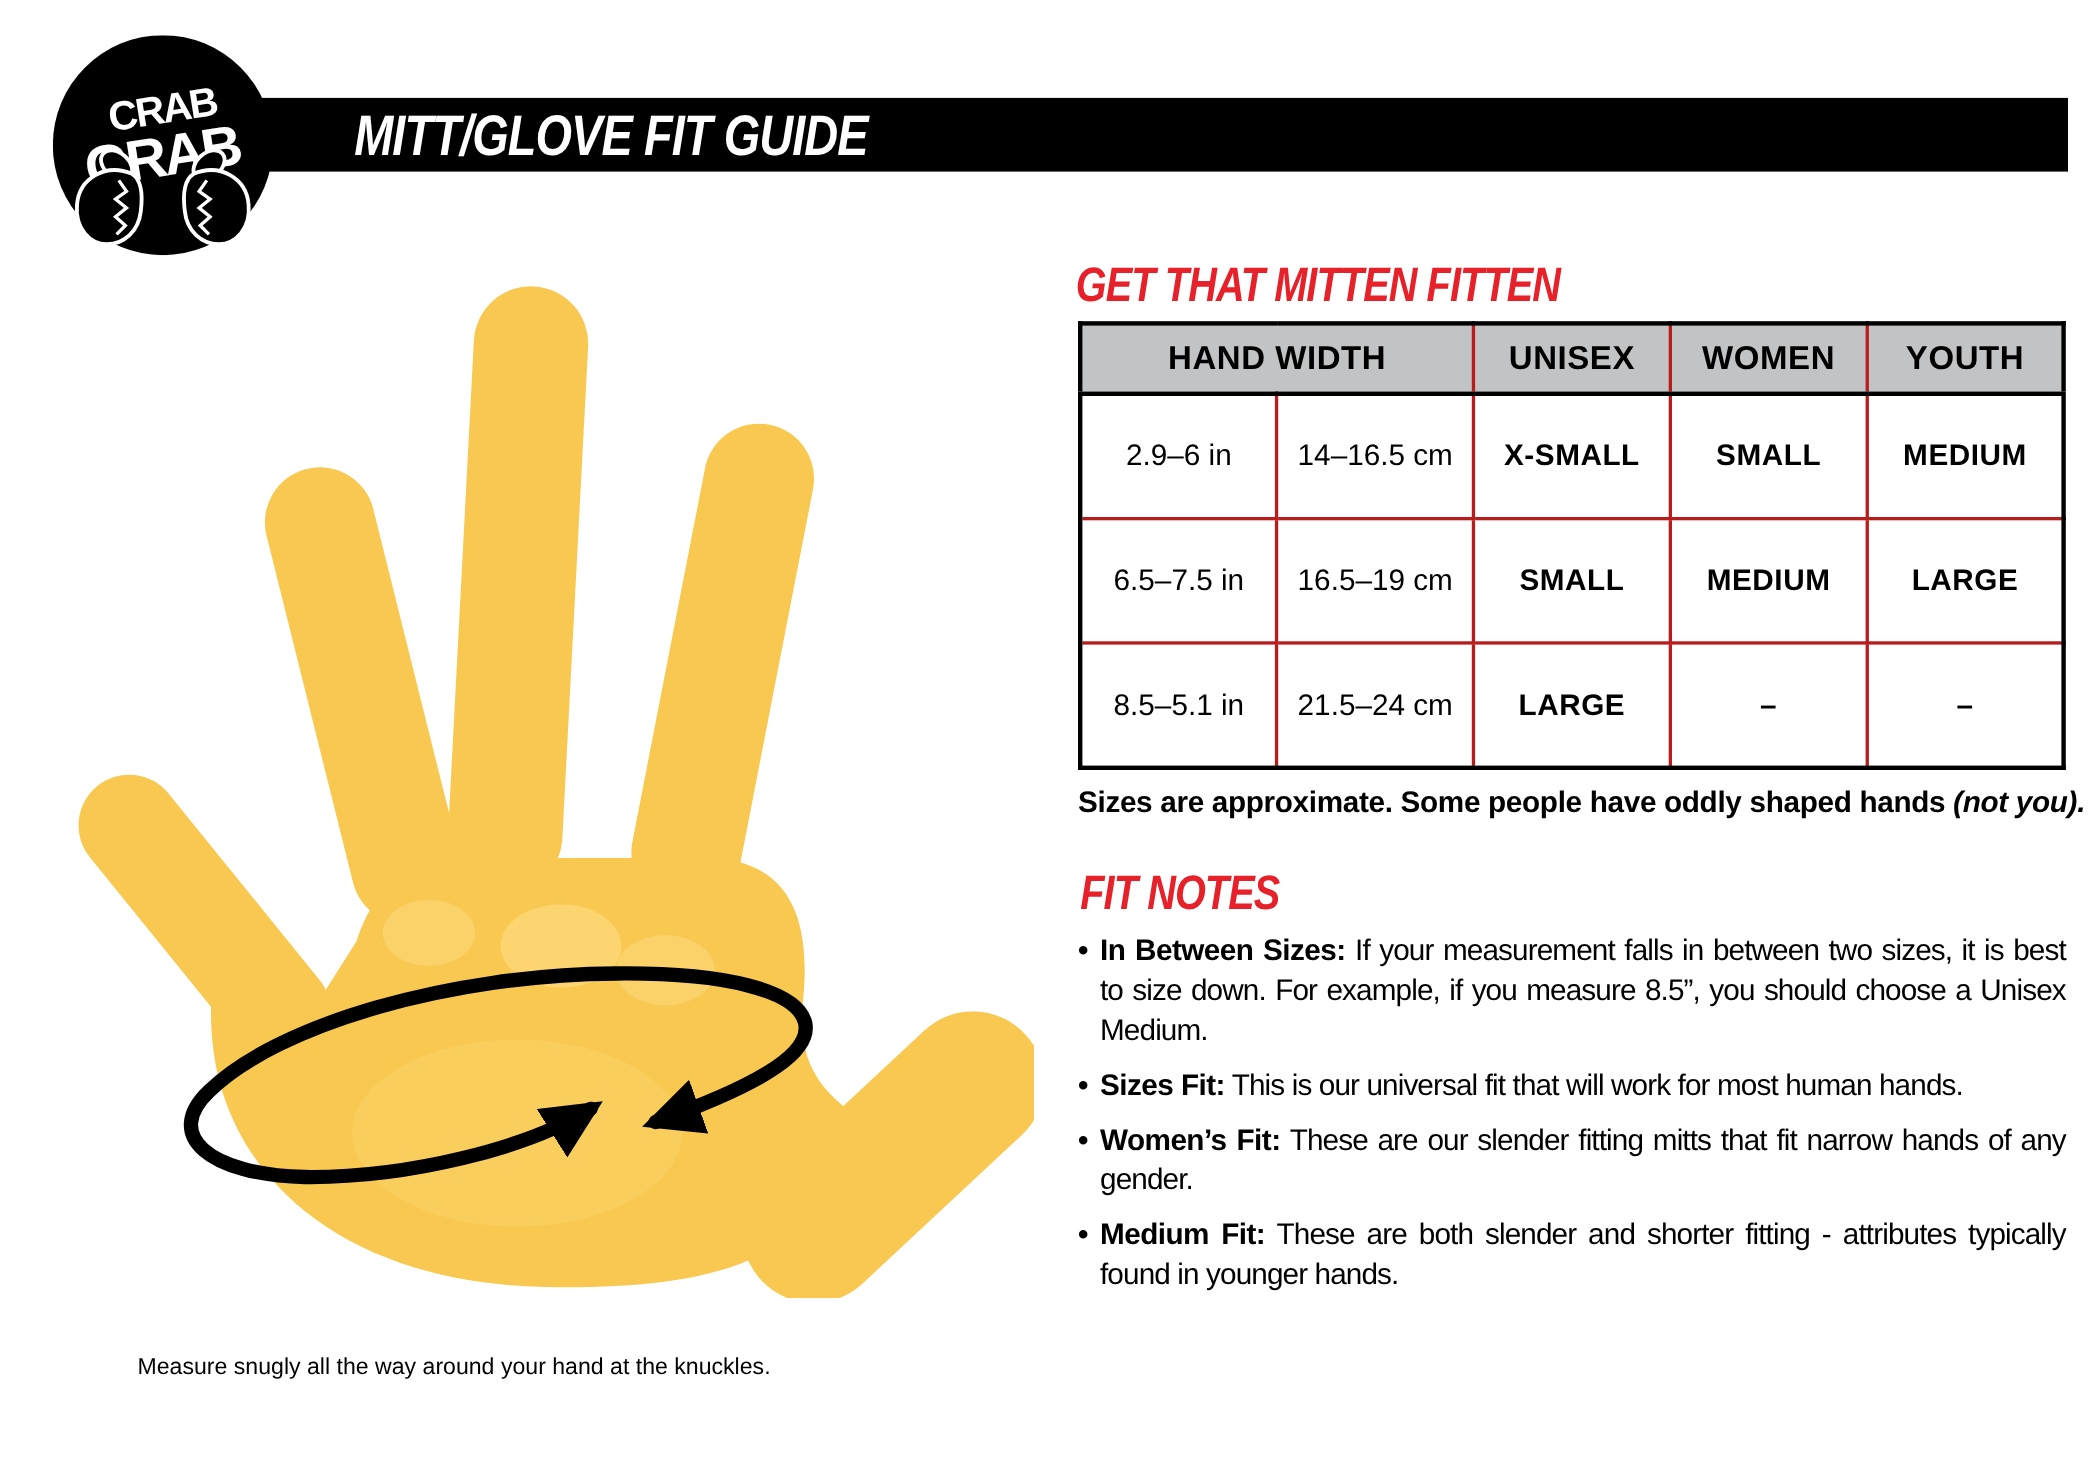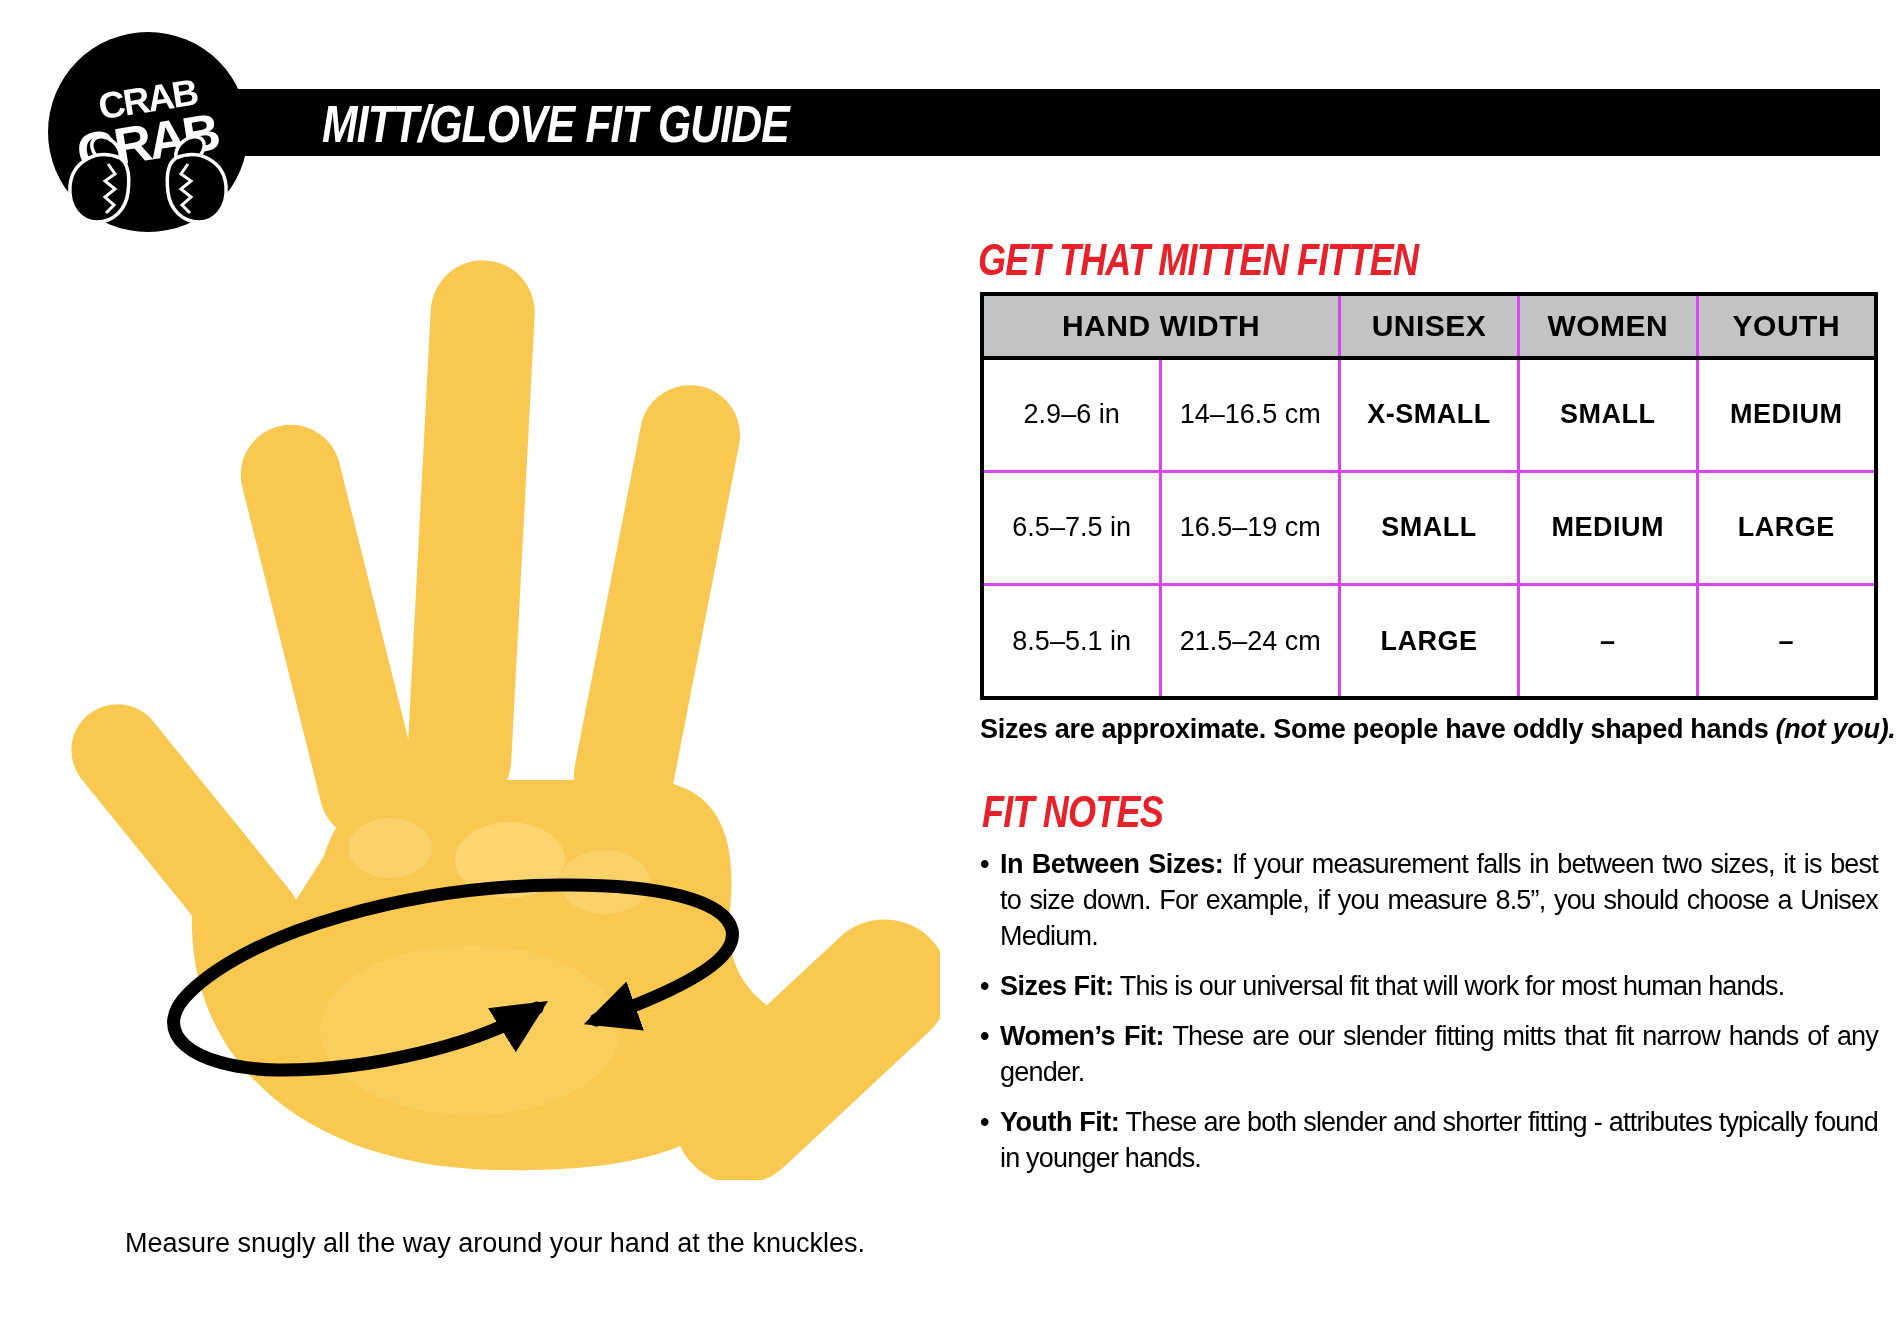--- a/index.html
+++ b/index.html
@@ -23,21 +23,21 @@
   }
   #mitten-heading{left:978px; top:238px;}
   #fitnotes-heading{left:982px; top:790px;}
 
   .size-table{
     position:absolute; left:980px; top:292px; width:898px; height:408px;
     border-collapse:collapse; table-layout:fixed;
   }
   .size-table col{width:20%;}
   .size-table th,.size-table td{
-    border:3px solid #d946ef; text-align:center; vertical-align:middle; padding:0;
+    border:3px solid #b91c1c; text-align:center; vertical-align:middle; padding:0;
   }
   .size-table{border:4px solid #000;}
   .size-table thead th{
     background:#C2C3C5; font-size:30px; font-weight:bold; letter-spacing:0.5px;
     height:60px; border-bottom:4px solid #000;
   }
   .size-table tbody tr{height:58px;}
   td.range{font-size:27px; font-weight:normal;}
   td.size{font-size:27px; font-weight:bold; letter-spacing:0.5px;}
 
@@ -52,21 +52,21 @@
     position:relative; margin:0 0 14px 0; padding-left:20px;
     font-size:27px; line-height:36px; letter-spacing:-0.8px; text-align:justify;
   }
   .fitnote .dot{position:absolute; left:0; top:0; font-weight:bold;}
   .fitnote b{letter-spacing:-0.5px;}
 
   
   .hand-wrap{position:absolute; left:40px; top:220px; width:900px; height:960px;}
   .caption{
     position:absolute; left:125px; top:1226px; margin:0;
-    font-size:27px; line-height:34px; white-space:nowrap;
+    font-size:21px; line-height:34px; white-space:nowrap;
   }
 </style>
 </head>
 <body>
 
 <div id="page">
 
   <div class="banner"></div>
   <div class="banner-title">MITT/GLOVE FIT GUIDE</div>
 
@@ -171,18 +171,18 @@
   </table>
 
   <p class="table-note"><span>Sizes are approximate. Some people have oddly shaped hands</span> <i>(not you).</i></p>
 
   <div id="fitnotes-heading" class="red-heading">FIT NOTES</div>
 
   <div class="fitnotes">
     <p class="fitnote"><span class="dot">•</span><b>In Between Sizes:</b> <span>If your measurement falls in between two sizes, it is best to size down. For example, if you measure 8.5”, you should choose a Unisex Medium.</span></p>
     <p class="fitnote"><span class="dot">•</span><b>Sizes Fit:</b> <span>This is our universal fit that will work for most human hands.</span></p>
     <p class="fitnote"><span class="dot">•</span><b>Women’s Fit:</b> <span>These are our slender fitting mitts that fit narrow hands of any gender.</span></p>
-    <p class="fitnote"><span class="dot">•</span><b>Youth Fit:</b> <span>These are both slender and shorter fitting - attributes typically found in younger hands.</span></p>
+    <p class="fitnote"><span class="dot">•</span><b>Medium Fit:</b> <span>These are both slender and shorter fitting - attributes typically found in younger hands.</span></p>
   </div>
 
   <p class="caption">Measure snugly all the way around your hand at the knuckles.</p>
 
 </div>
 
 </body></html>

